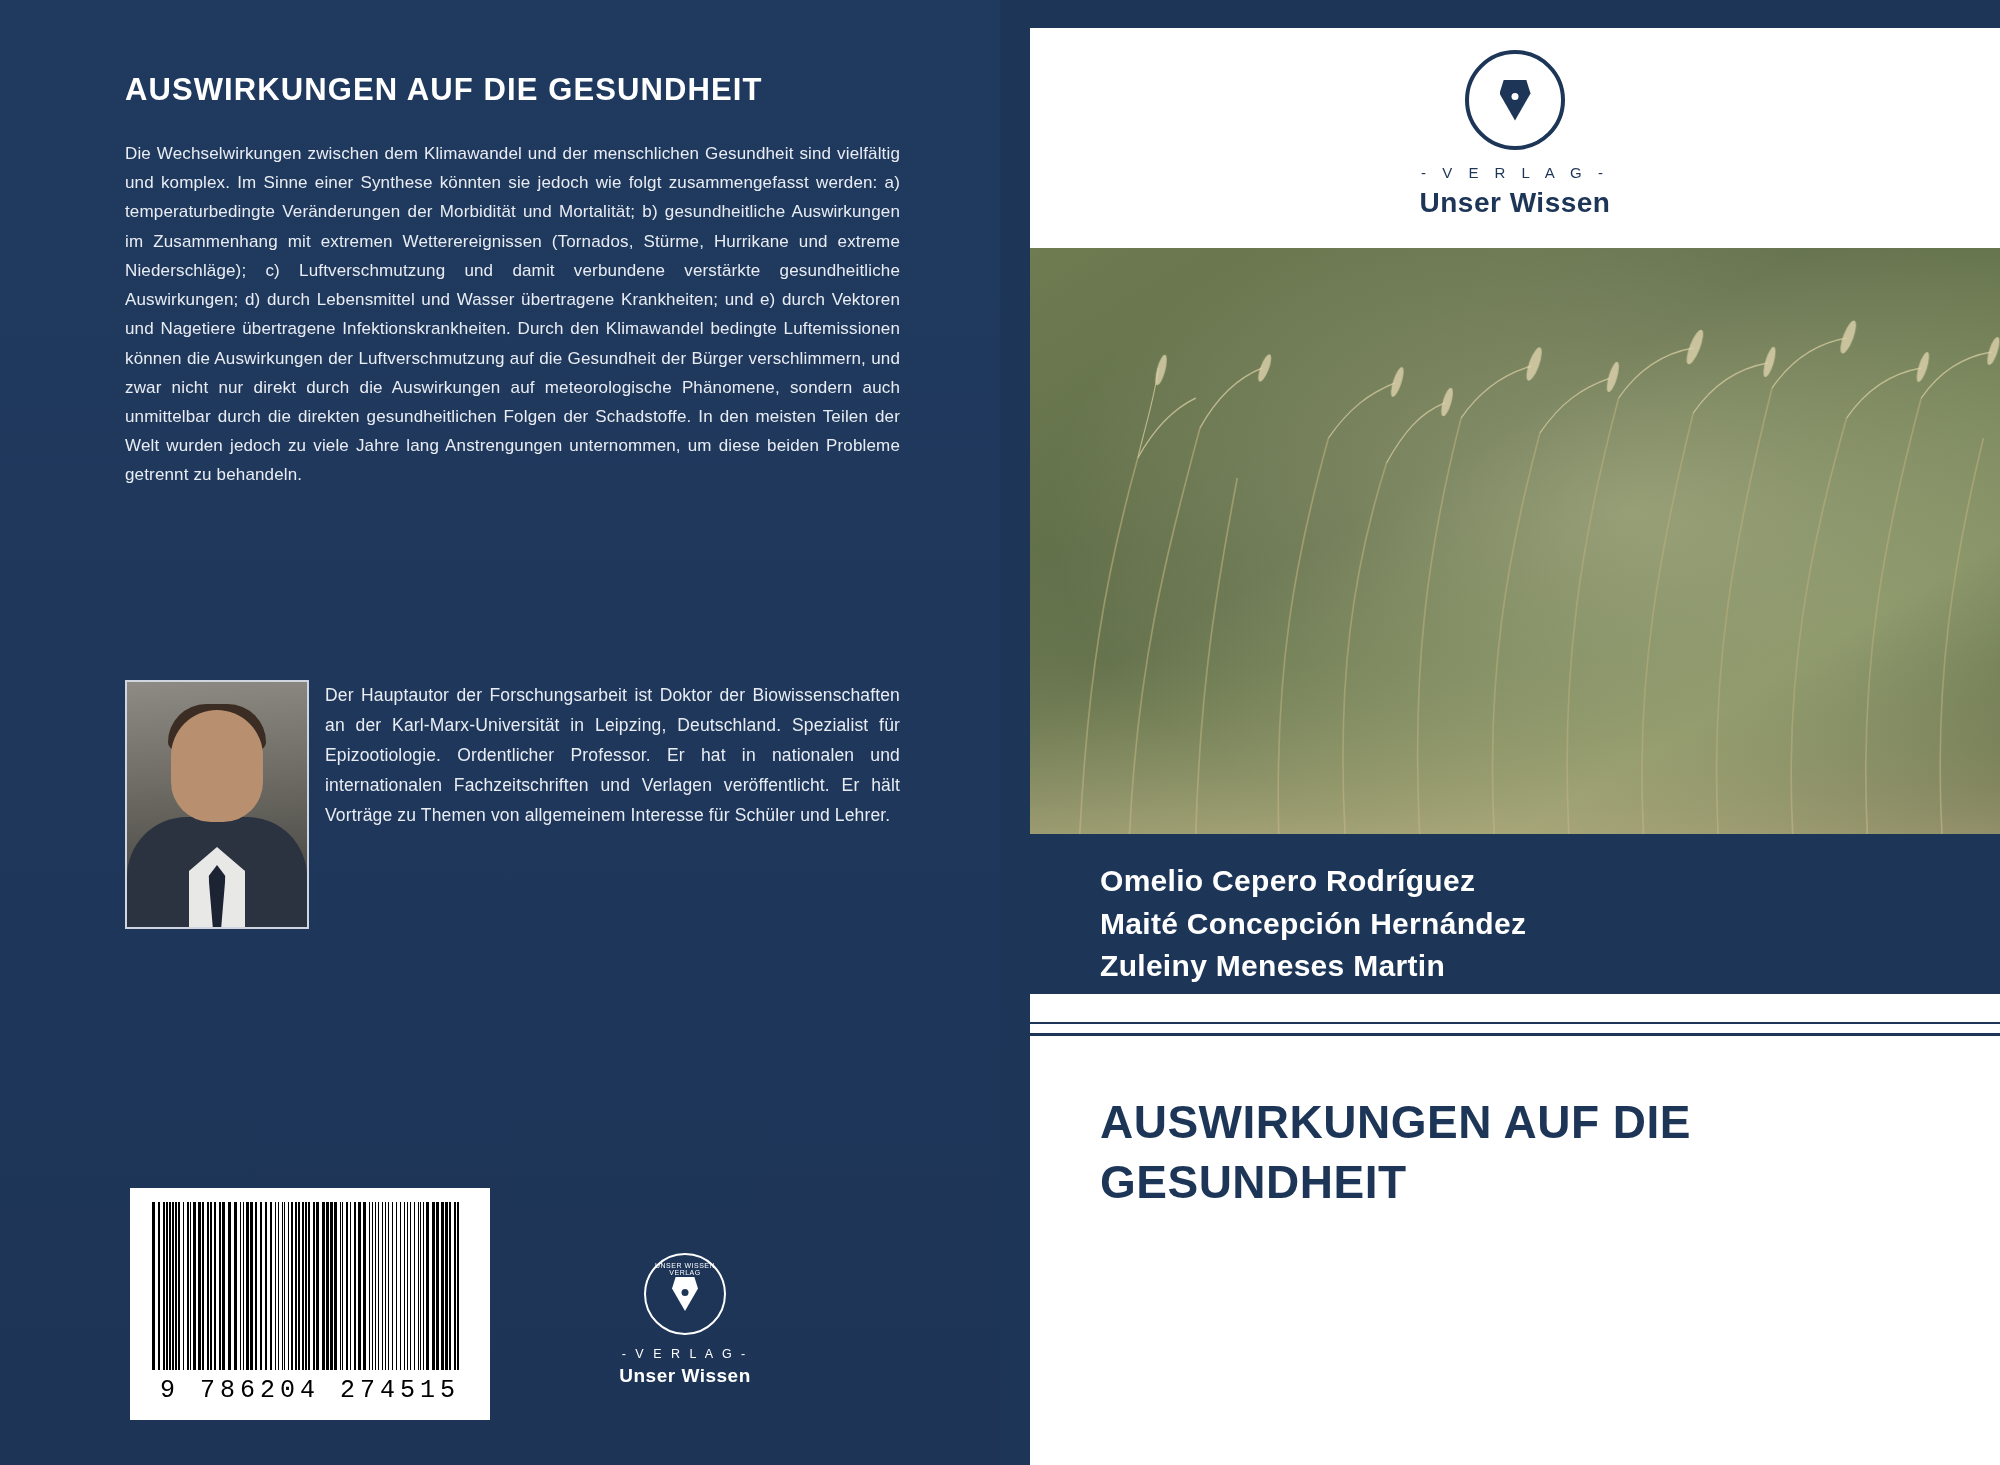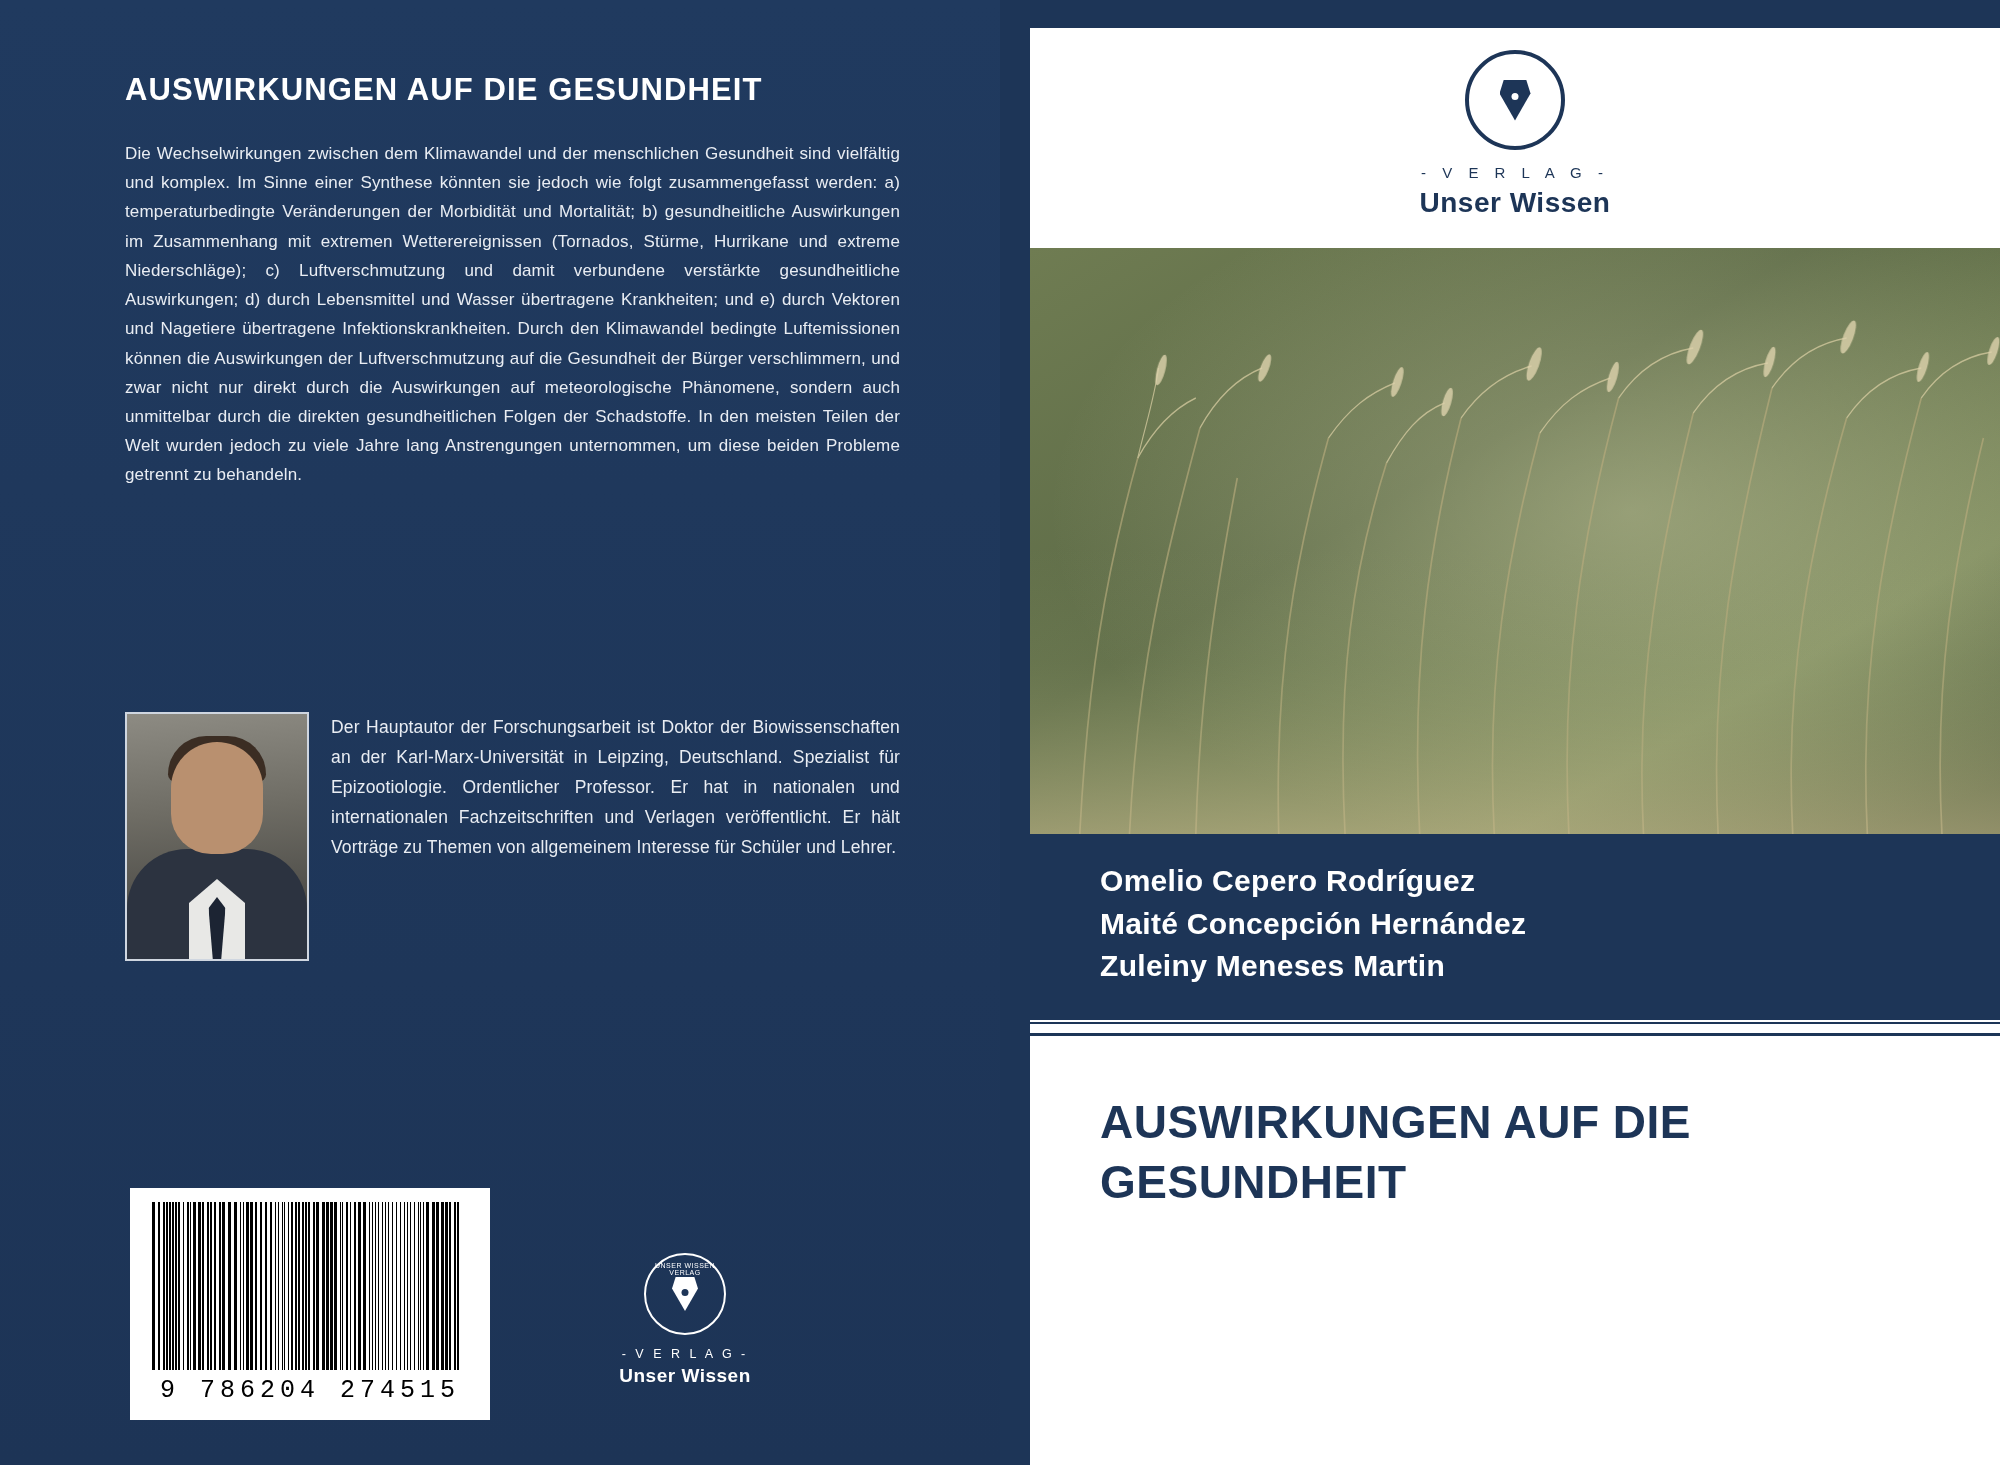--- a/index.html
+++ b/index.html
@@ -50,24 +50,24 @@
     color: #e9edf3;
     font-size: 17px;
     line-height: 1.72;
     text-align: justify;
     margin: 0;
     letter-spacing: 0.15px;
   }
   .author-block {
     position: absolute;
     left: 125px;
-    top: 712px;
+    top: 680px;
     width: 775px;
     display: flex;
-    gap: 22px;
+    gap: 16px;
   }
   .author-photo {
     flex: 0 0 180px;
     width: 180px;
     height: 245px;
     border: 2px solid #cfd6e0;
     background: linear-gradient(175deg, #8d8b83 0%, #6e6c64 40%, #3a3a38 100%);
     position: relative;
     overflow: hidden;
   }
@@ -289,21 +289,21 @@
     overflow: hidden;
     background: #6f7a53;
   }
   .cover-photo svg { display: block; width: 100%; height: 100%; }
 
   .authors-band {
     position: absolute;
     top: 834px;
     left: 0;
     right: 0;
-    height: 186px;
+    height: 160px;
     background: #1d3557;
     padding: 26px 70px 0 70px;
     box-sizing: border-box;
   }
   .authors-band div {
     color: #ffffff;
     font-size: 30px;
     font-weight: bold;
     line-height: 1.42;
     letter-spacing: 0.3px;

